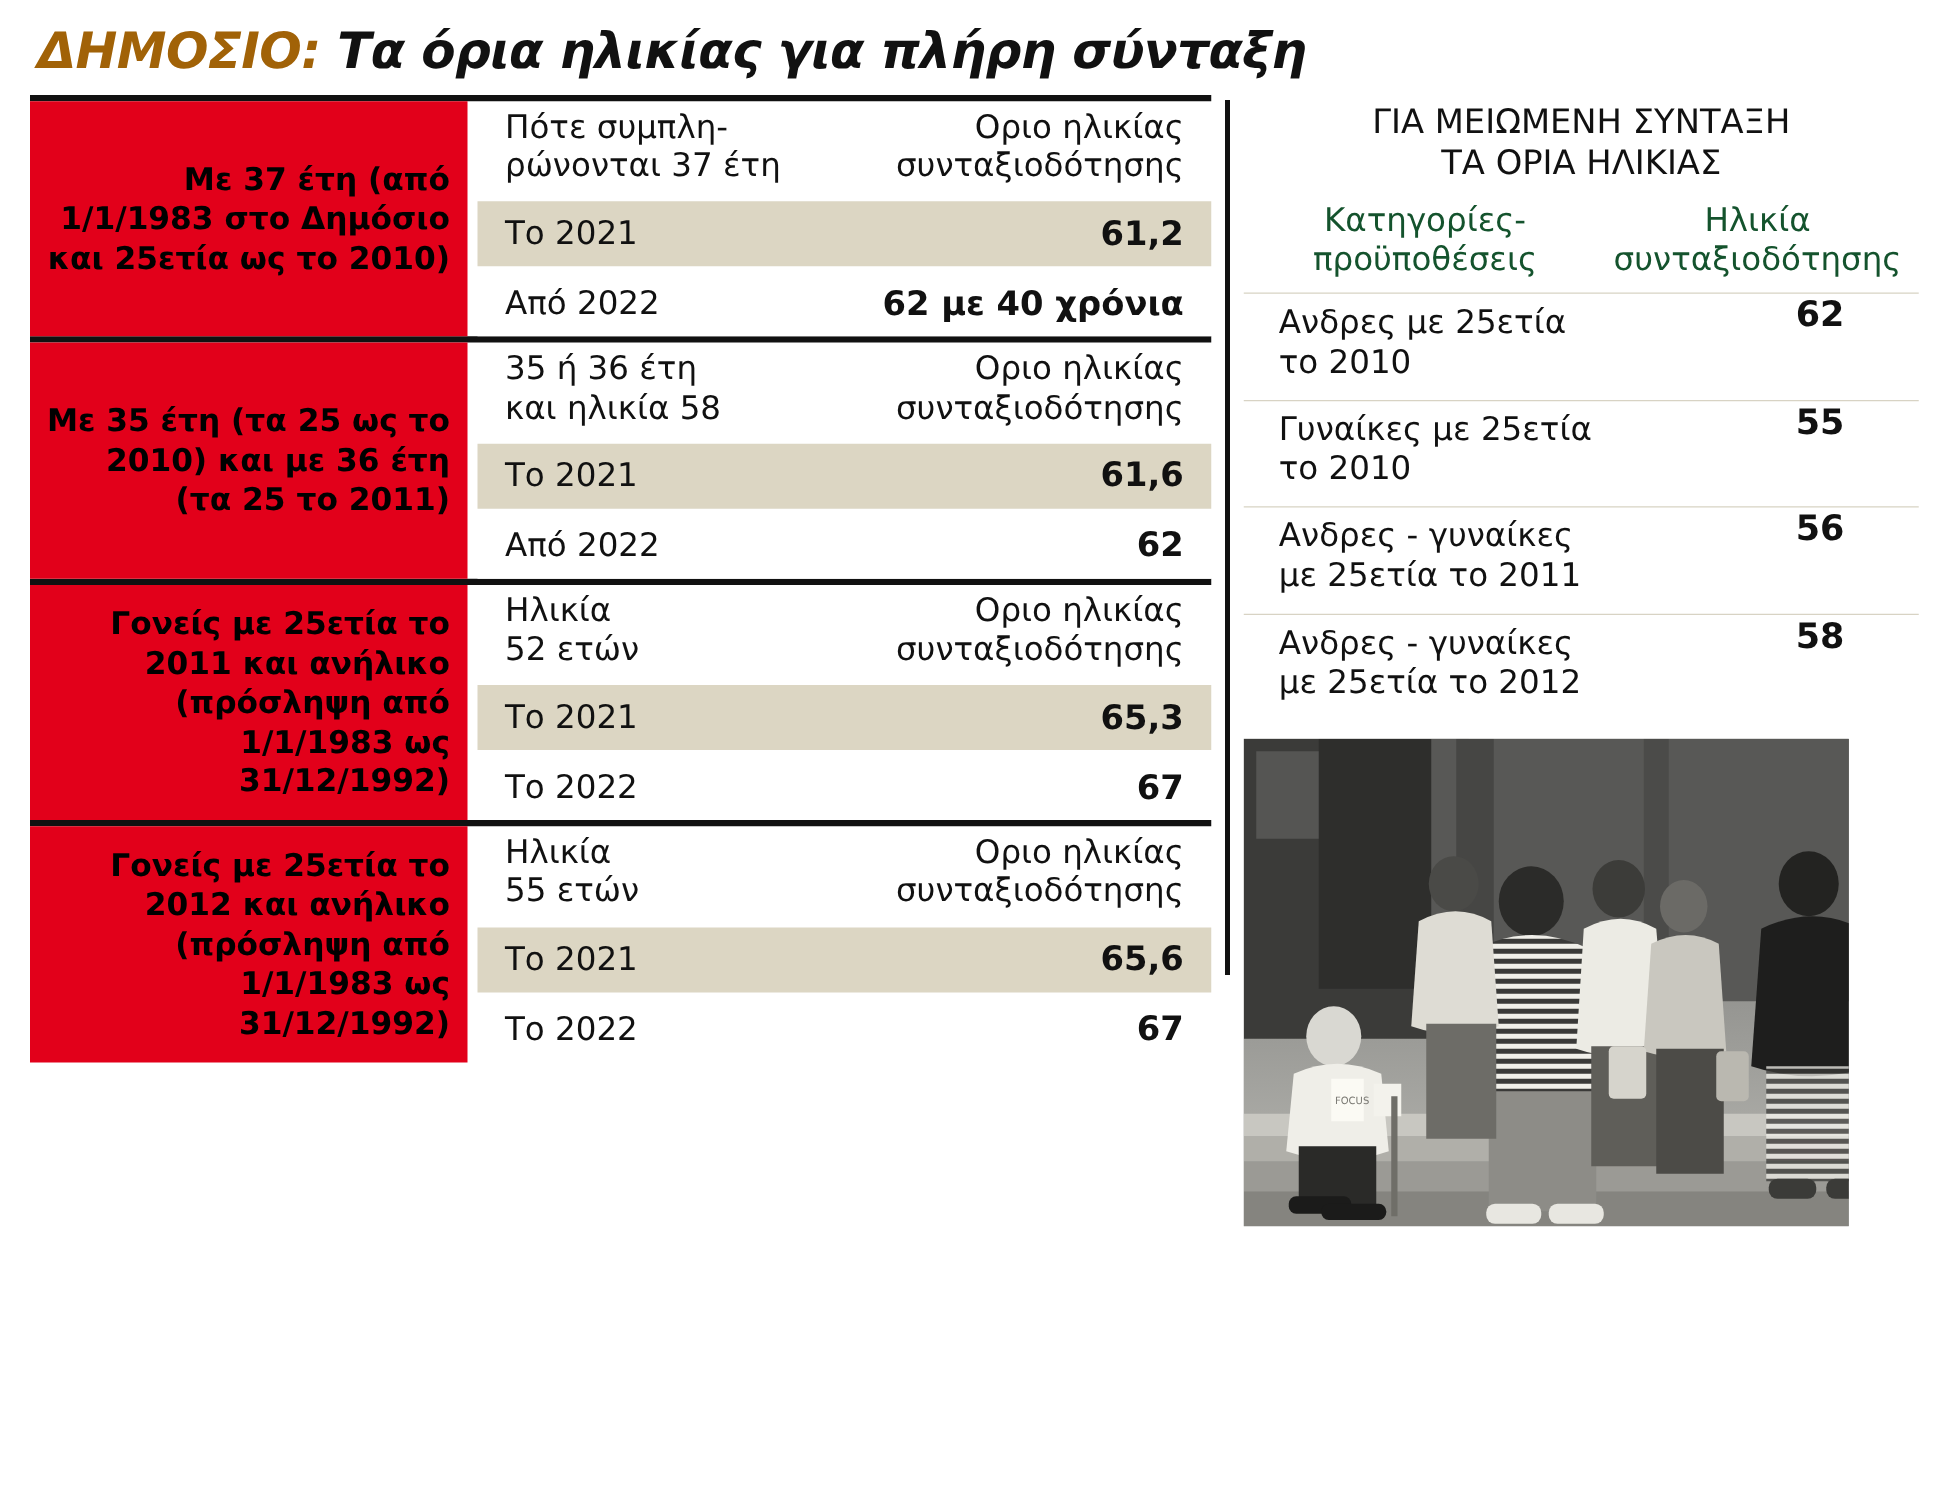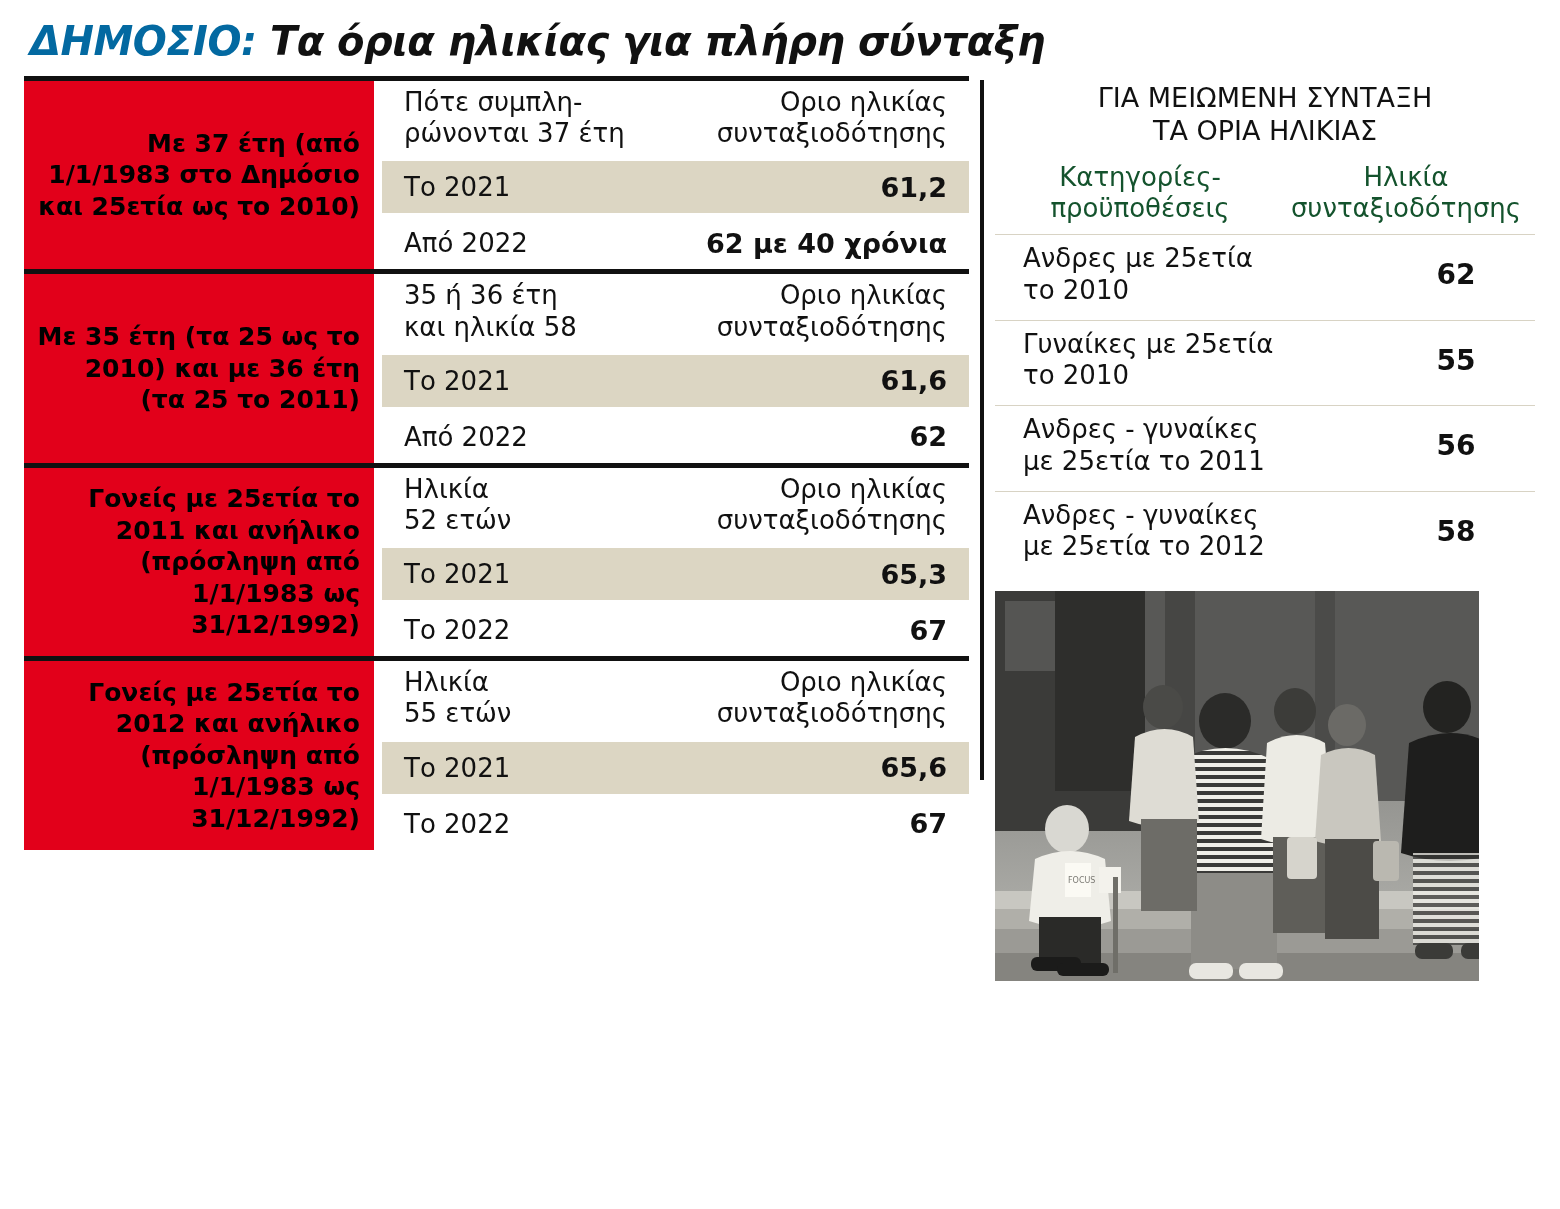--- a/index.html
+++ b/index.html
@@ -26,21 +26,21 @@
   
   .title {
     font-size: 40px;
     font-weight: bold;
     font-style: italic;
     letter-spacing: -0.5px;
     line-height: 1.05;
     margin: 2px 0 14px 6px;
     white-space: nowrap;
   }
-  .title .kicker { color: #0369a1; }
+  .title .kicker { color: #a16207; }
   .title .rest { color: #111111; }
 
   
   .content {
     display: flex;
     gap: 0;
     align-items: flex-start;
   }
 
   .left-col {
@@ -158,21 +158,21 @@
     flex: 1 1 auto;
     text-align: center;
   }
   .right-head .rh-right {
     flex: 0 0 250px;
     text-align: center;
   }
 
   .mini-row {
     display: flex;
-    align-items: center;
+    align-items: flex-start;
     background: #ffffff;
     min-height: 76px;
     margin-bottom: 5px;
     border-top: 1px solid #d8d3c4;
   }
   .mini-row .m-label {
     flex: 1 1 auto;
     font-size: 26px;
     line-height: 1.22;
     padding: 8px 6px 8px 28px;

